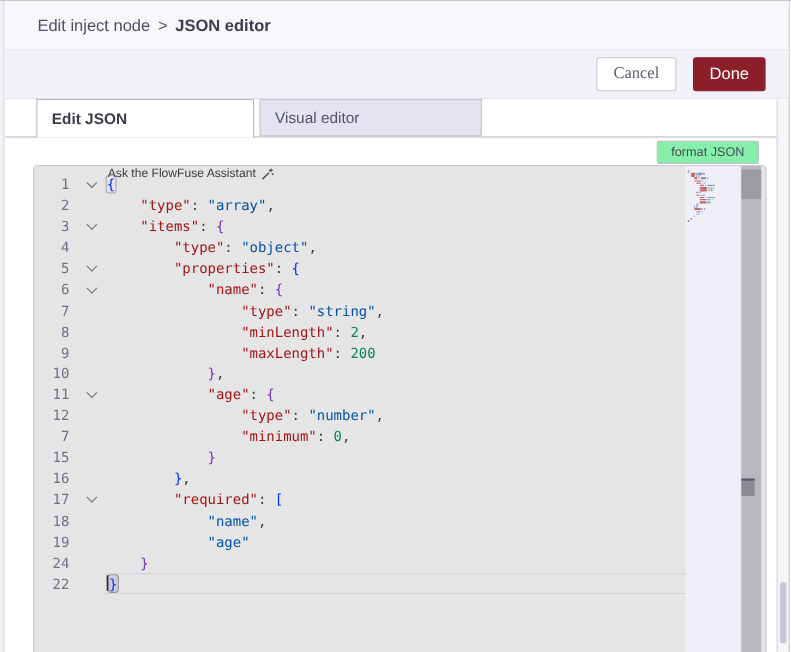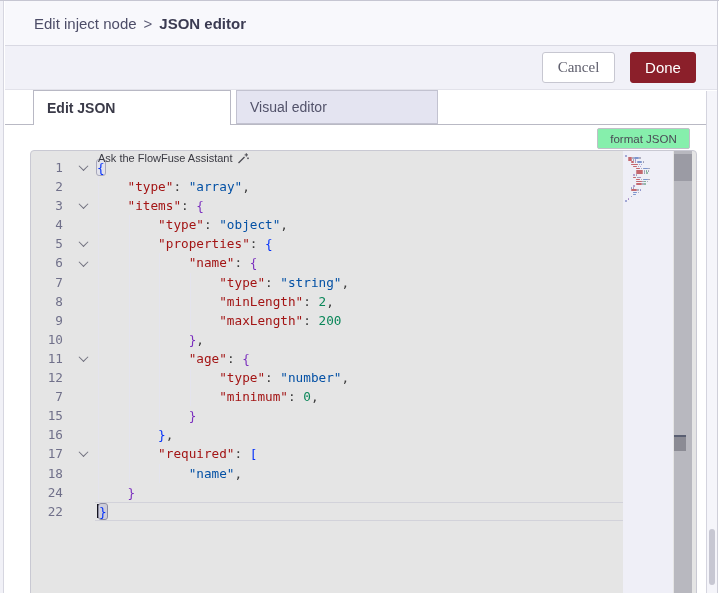--- a/index.html
+++ b/index.html
@@ -205,20 +205,25 @@
             <div class="lnum">17</div>
             <div class="fold">
               <span class="chev"></span>
             </div>
             <div class="codetext"><div class="g" style="left: calc(0ch + 1px);"></div><div class="g" style="left: calc(4ch + 1px);"></div><span class="tok-ws">        </span><span class="tok-key">"required"</span><span class="tok-pun">: </span><span class="tok-b1">[</span></div>
           </div>
           <div class="line">
             <div class="lnum">18</div>
             <div class="fold"></div>
             <div class="codetext"><div class="g" style="left: calc(0ch + 1px);"></div><div class="g" style="left: calc(4ch + 1px);"></div><div class="g" style="left: calc(8ch + 1px);"></div><span class="tok-ws">            </span><span class="tok-str">"name"</span><span class="tok-pun">,</span></div>
+          </div>
+          <div class="line">
+            <div class="lnum">19</div>
+            <div class="fold"></div>
+            <div class="codetext"><div class="g" style="left: calc(0ch + 1px);"></div><div class="g" style="left: calc(4ch + 1px);"></div><div class="g" style="left: calc(8ch + 1px);"></div><span class="tok-ws">            </span><span class="tok-str">"age"</span></div>
           </div>
           <div class="line">
             <div class="lnum">24</div>
             <div class="fold"></div>
             <div class="codetext"><div class="g" style="left: calc(0ch + 1px);"></div><span class="tok-ws">    </span><span class="tok-b2">}</span></div>
           </div>
           <div class="line current">
             <div class="lnum">22</div>
             <div class="fold"></div>
             <div class="codetext"><span class="cursor"></span><span class="tok-b1 match">}</span></div>

